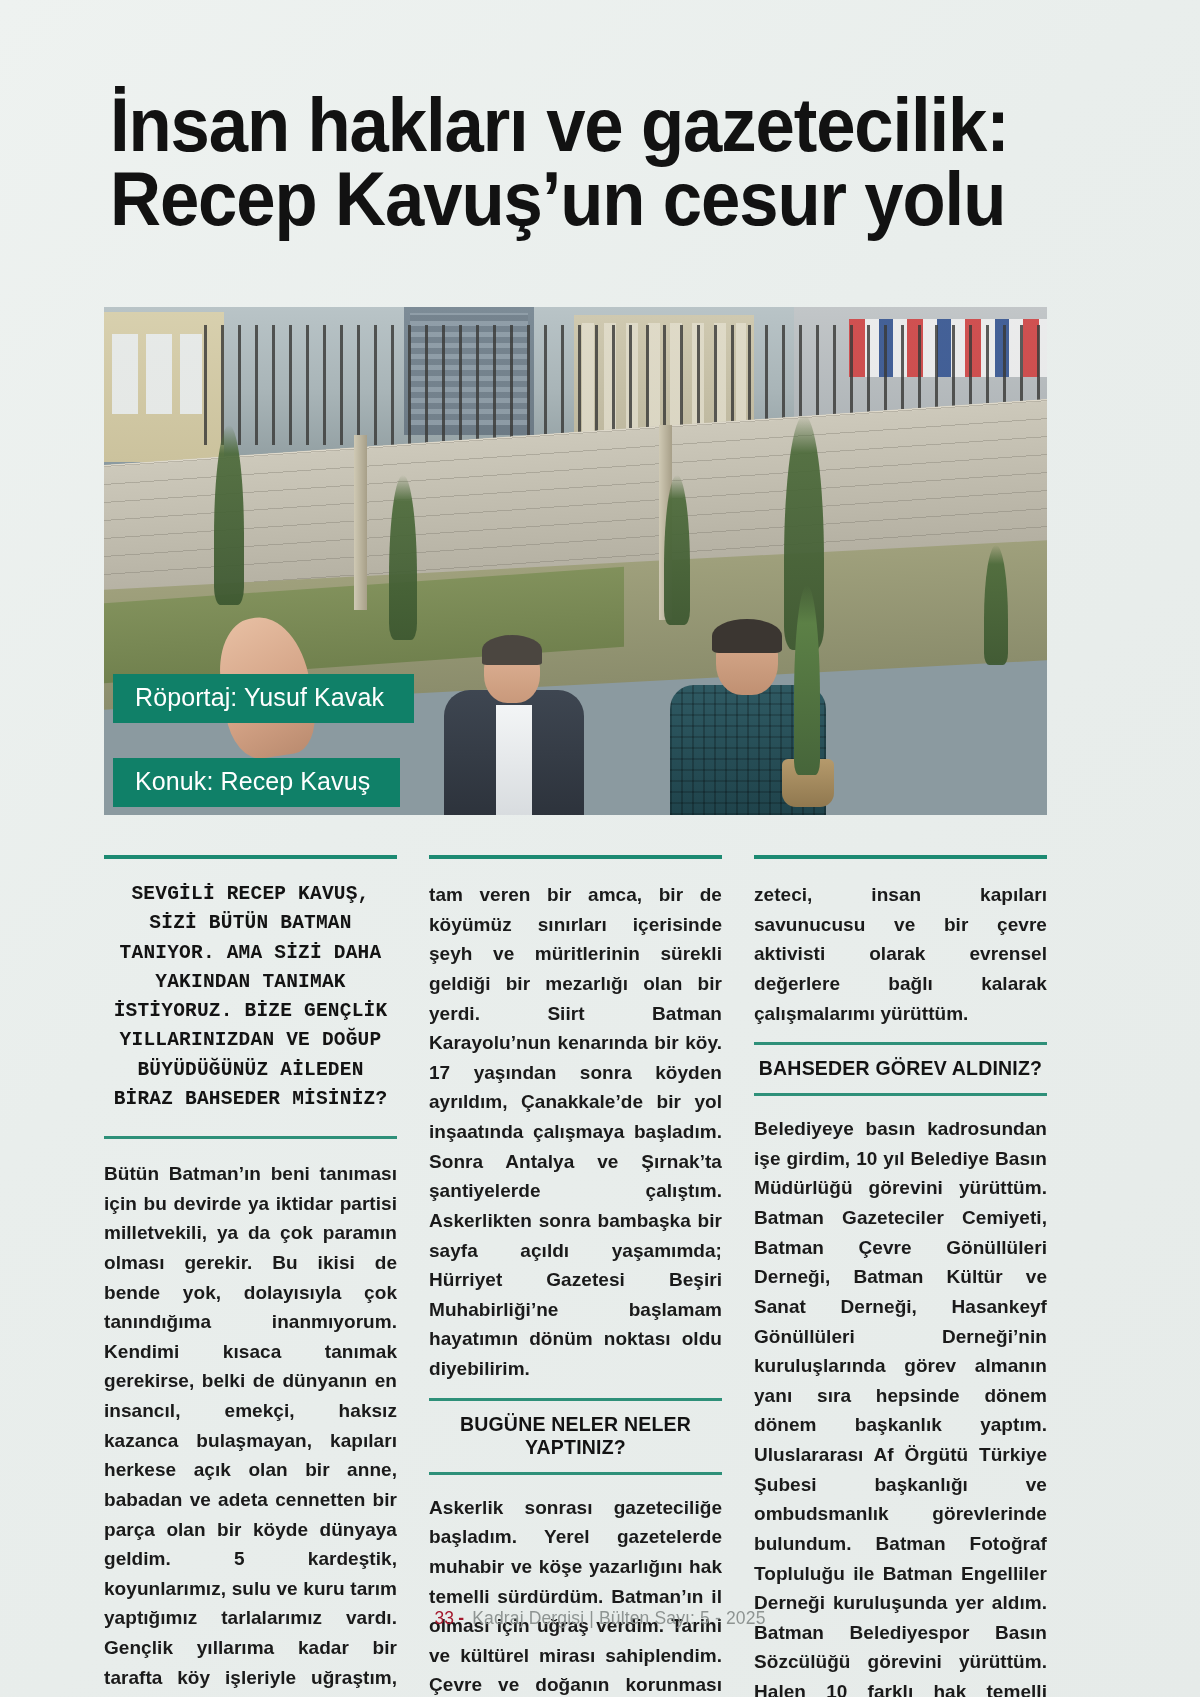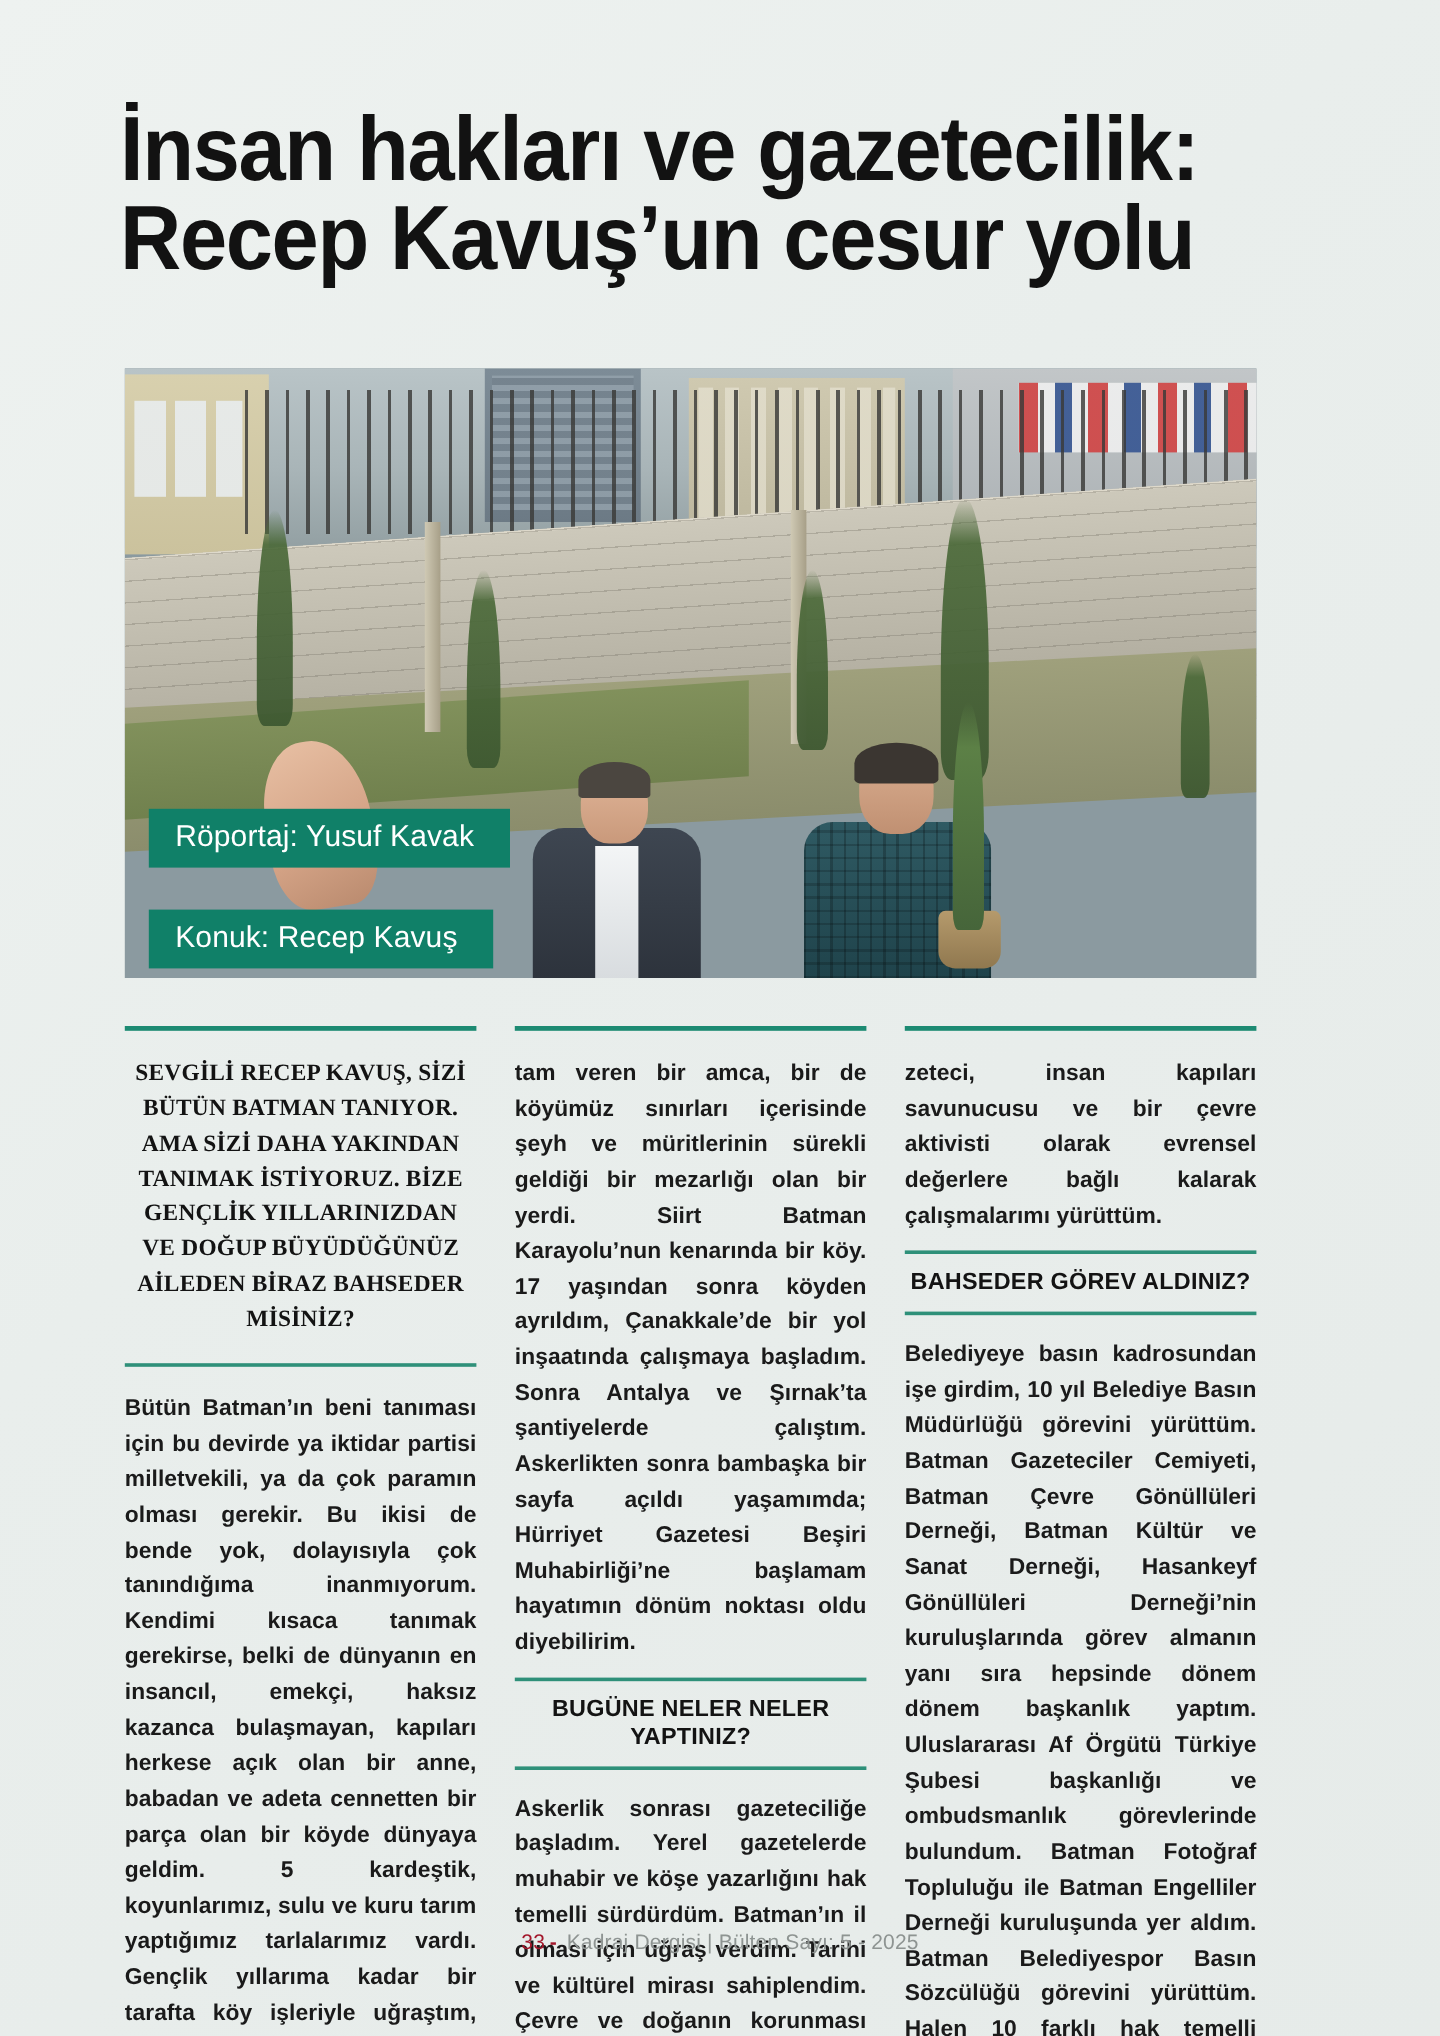--- a/index.html
+++ b/index.html
@@ -15,21 +15,21 @@
     width: 1200px;
     height: 1697px;
     background: linear-gradient(135deg, #eef2f0 0%, #e9eeec 40%, #e6ebe9 100%);
     overflow: hidden;
     box-sizing: border-box;
   }
 
   
   .title-block {
     position: absolute;
-    left: 100px;
+    left: 110px;
     top: 88px;
     width: 990px;
   }
   .title-line {
     font-family: "Liberation Sans Narrow", "Liberation Sans", sans-serif;
     font-weight: bold;
     font-size: 76px;
     line-height: 0.98;
     letter-spacing: -1.2px;
     color: #121212;
@@ -221,21 +221,20 @@
   
   .label-green {
     position: absolute;
     background: #108068;
     color: #ffffff;
     font-size: 25px;
     letter-spacing: .1px;
     padding: 9px 30px 11px 22px;
     white-space: nowrap;
     z-index: 20;
-    margin-left: 11px;
   }
   .label-1 { left: 113px; top: 674px; }
   .label-2 { left: 113px; top: 758px; text-align: center; }
 
   
   .cols {
     position: absolute;
     left: 104px;
     top: 855px;
     width: 943px;
@@ -243,21 +242,21 @@
     gap: 32px;
   }
   .col { width: 293px; }
 
   .rule-top {
     height: 4px;
     background: #1c8a72;
     margin-bottom: 21px;
   }
   .intro-q {
-    font-family: Liberation Serif, serif;
+    font-family: Liberation Mono, monospace;
     font-weight: bold;
     font-size: 19.5px;
     line-height: 1.5;
     color: #131313;
     text-align: center;
     letter-spacing: .2px;
     margin: 5px 0 0 0;
   }
   .rule-under-q {
     height: 3px;

